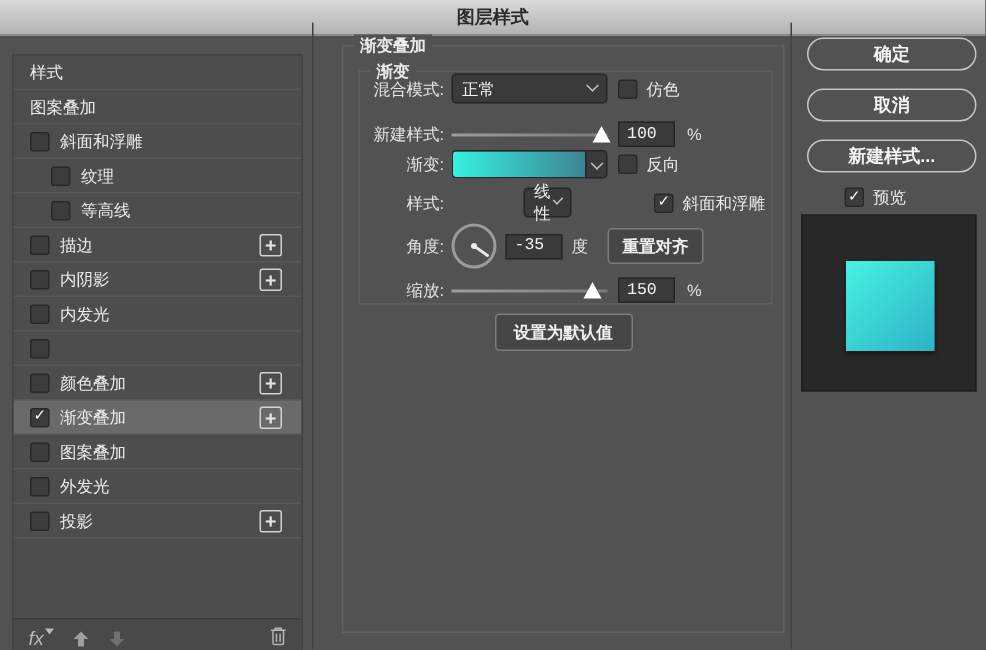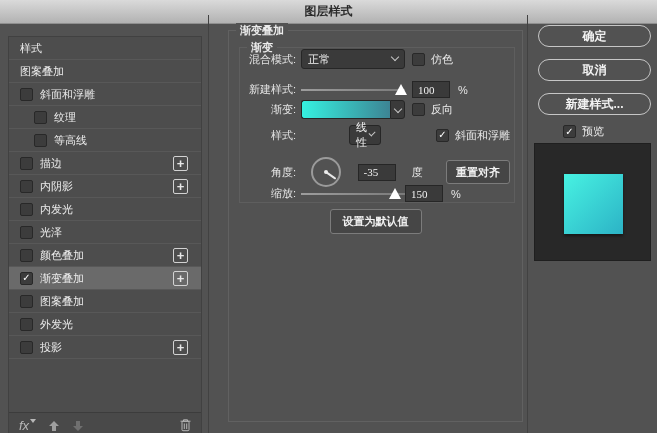--- a/index.html
+++ b/index.html
@@ -99,21 +99,21 @@
   .chev {
     width:6px; height:6px; margin-top:-4px;
     border-right:1.5px solid #c6c6c6; border-bottom:1.5px solid #c6c6c6;
     transform:rotate(45deg);
   }
 
   .valbox {
     width:38px; height:17px;
     background:#3a3a3a; border:1px solid #262626; border-radius:0;
     color:#f2f2f2; font-size:11px; padding:0 0 0 5px;
-    font-family:Liberation Serif, serif; outline:none;
+    font-family:Liberation Mono, monospace; outline:none;
   }
   .unit { margin-left:8px; color:#e4e4e4; }
 
   .slider { position:relative; width:104px; height:12px; }
   .slider .track {
     position:absolute; left:0; right:0; top:5px; height:2px;
     background:linear-gradient(to right,#9d9d9d,#7a7a7a);
   }
   .slider .thumb {
     position:absolute; top:0; width:0; height:0;
@@ -227,21 +227,20 @@
         <span class="cb"></span>
         <span class="side-label">内阴影</span>
         <span class="plusbox">+</span>
       </div>
       <div class="side-row">
         <span class="cb"></span>
         <span class="side-label">内发光</span>
       </div>
       <div class="side-row">
         <span class="cb"></span>
-        <span class="side-label">光泽</span>
       </div>
       <div class="side-row">
         <span class="cb"></span>
         <span class="side-label">颜色叠加</span>
         <span class="plusbox">+</span>
       </div>
       <div class="side-row selected">
         <span class="cb checked"></span>
         <span class="side-label">渐变叠加</span>
         <span class="plusbox">+</span>
@@ -335,38 +334,38 @@
       <div class="dropdown">
         <span class="dd-text">线性</span>
         <span class="chev"></span>
       </div>
       <span class="cb-group">
         <span class="cb checked"></span>
         <span class="cb-label">斜面和浮雕</span>
       </span>
     </div>
 
-    <div class="row" style="top:108px; height:32px;justify-content:space-between;">
+    <div class="row" style="top:100px; height:32px;">
       <span class="row-label">角度:</span>
       <span class="dial">
         <span class="needle" style="transform: rotate(35deg);"></span>
         <span class="pivot"></span>
       </span>
       <input class="valbox" style="margin-left: 6px;" readonly="" value="-35">
       <span class="unit" style="margin-left:6px;">度</span>
       <button class="btn reset-align">重置对齐</button>
     </div>
 
     <div class="row" style="top:137px;">
       <span class="row-label">缩放:</span>
       <div class="slider">
         <div class="track"></div>
         <div class="thumb" style="left: calc(90% - 6px);"></div>
       </div>
-      <input class="valbox" style="" readonly="" value="150">
+      <input class="valbox" style="margin-left: 7px;" readonly="" value="150">
       <span class="unit">%</span>
     </div>
   </div>
 
   <div class="default-btns">
     <button class="btn">设置为默认值</button>
   </div>
 </div>
 
 <div class="right-pane">

